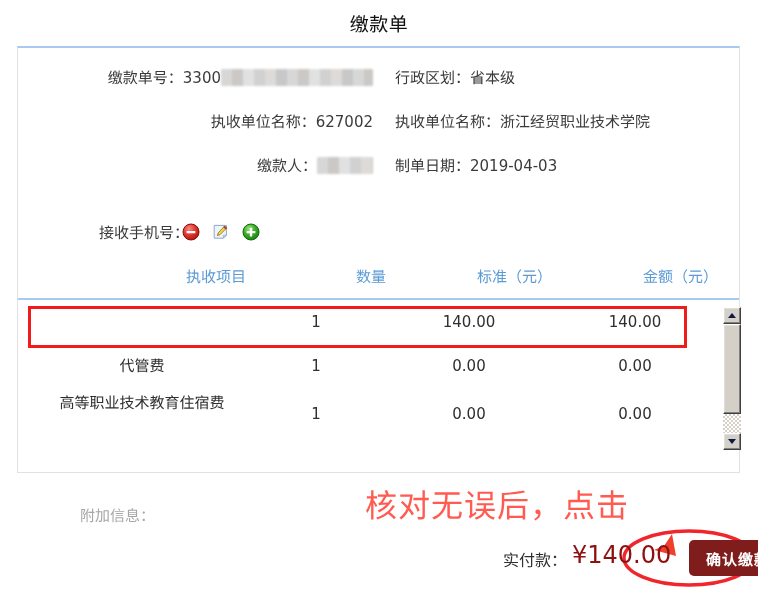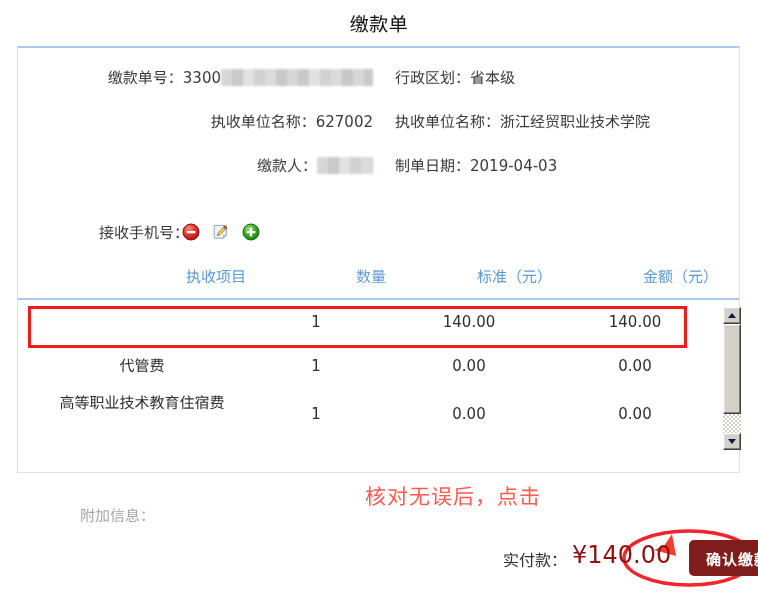--- a/index.html
+++ b/index.html
@@ -261,21 +261,21 @@
     font-size: 15px;
     color: #a6a6a6;
     white-space: nowrap;
   }
 
   
   .annot-text {
     position: absolute;
     left: 365px;
     top: 480px;
-    font-size: 21px;
+    font-size: 32px;
     color: #ff5b51;
     white-space: nowrap;
     letter-spacing: 1px;
   }
   .annot-arrow {
     position: absolute;
     left: 588px;
     top: 484px;
     width: 120px;
     height: 80px;

